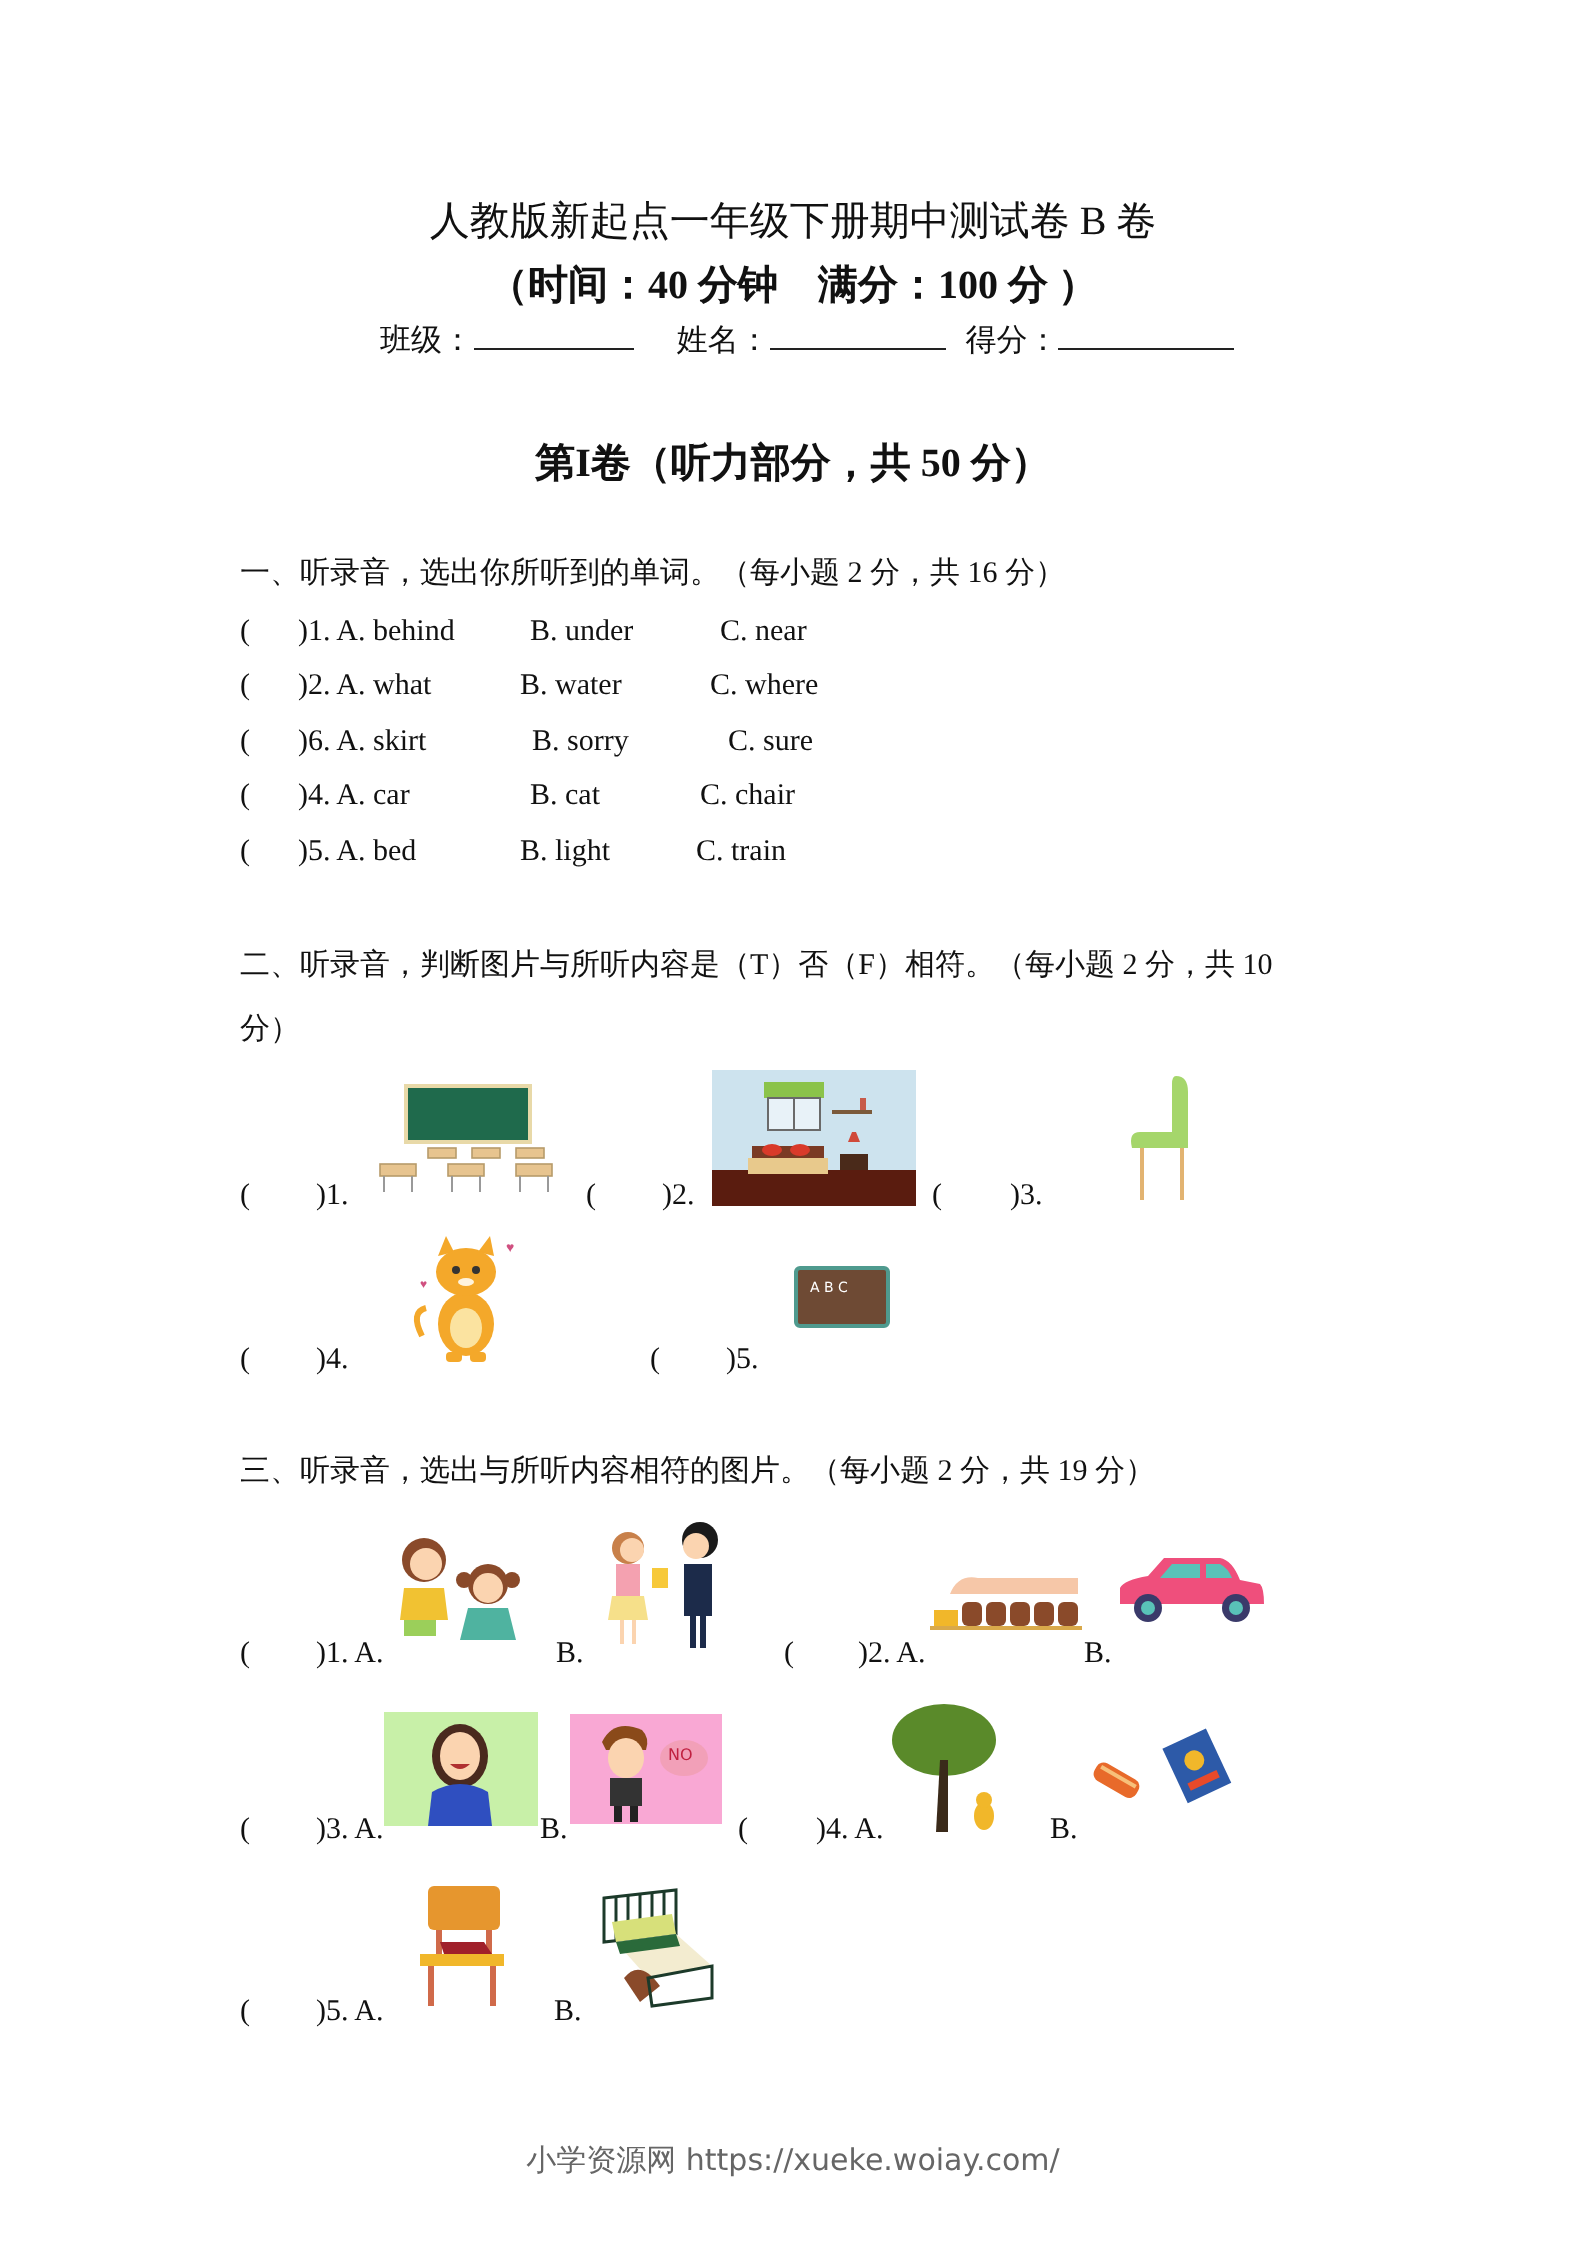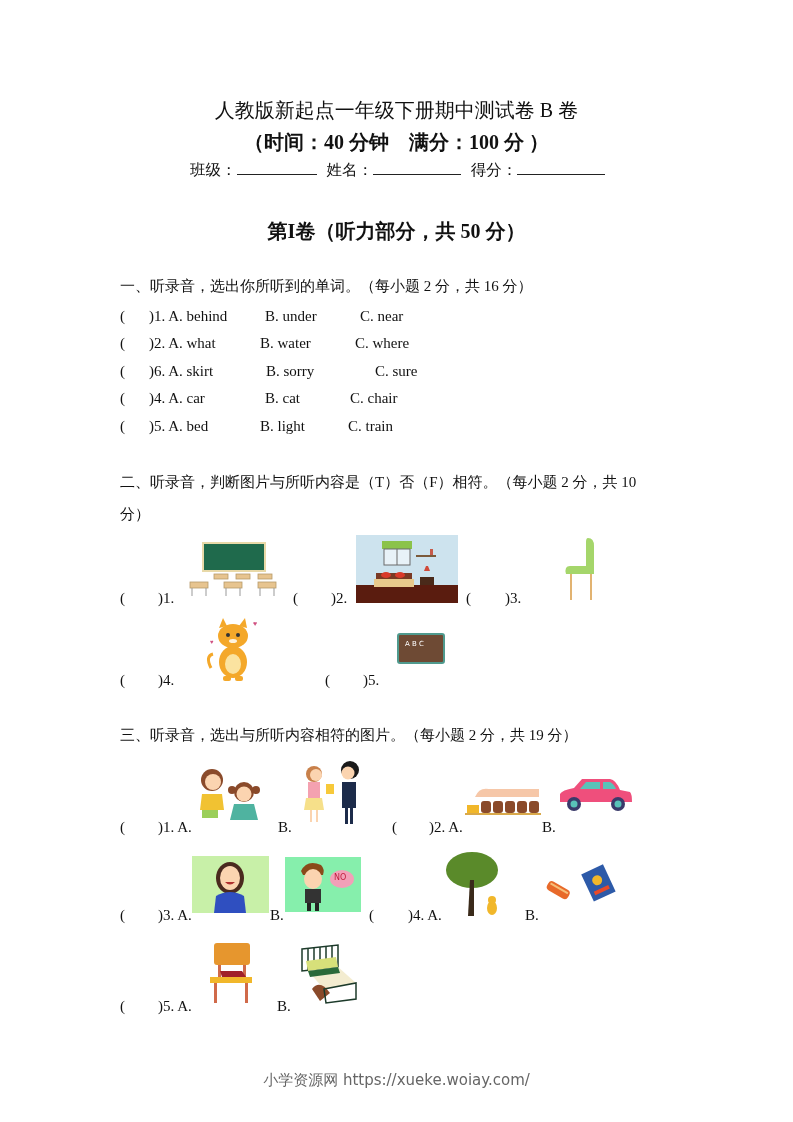--- a/index.html
+++ b/index.html
@@ -14,21 +14,21 @@
   .pic { position: absolute; }
   .footer { left: 0; width: 793px; text-align: center; font-family: "DejaVu Sans", sans-serif; font-size: 15px; color: #666; }
 </style>
 </head>
 <body>
 
 <div class="abs title" style="top:97px;">人教版新起点一年级下册期中测试卷 B 卷</div>
 <div class="abs title bold" style="top:129px;">（时间：40 分钟　满分：100 分 ）</div>
 <div class="abs line" style="top:160px; left:190px; font-size:15.5px;">
   <span>班级：</span><span class="blank" style="width:80px;"></span>
-  <span style="margin-left:6px;text-align:center;">姓名：</span><span class="blank" style="width:88px;"></span>
+  <span style="margin-left:18px;text-align:center;">姓名：</span><span class="blank" style="width:88px;"></span>
   <span style="margin-left:6px;">得分：</span><span class="blank" style="width:88px;"></span>
 </div>
 
 <div class="abs title bold" style="top:218px;">第I卷（听力部分，共 50 分）</div>
 
 <div class="abs line" style="top:277px; left:120px;">一、听录音，选出你所听到的单词。（每小题 2 分，共 16 分）</div>
 
 <div>
   <span class="opt" style="top:308px; left:120px;">(</span>
   <span class="opt" style="top:308px; left:149px;">)1. A. behind</span>
@@ -38,21 +38,21 @@
 <div>
   <span class="opt" style="top:335px; left:120px;">(</span>
   <span class="opt" style="top:335px; left:149px;">)2. A. what</span>
   <span class="opt" style="top:335px; left:260px;">B. water</span>
   <span class="opt" style="top:335px; left:355px;">C. where</span>
 </div>
 <div>
   <span class="opt" style="top:363px; left:120px;">(</span>
   <span class="opt" style="top:363px; left:149px;">)6. A. skirt</span>
   <span class="opt" style="top:363px; left:266px;">B. sorry</span>
-  <span class="opt" style="top:363px; left:375px;">C. sure</span>
+  <span class="opt" style="top:363px; left:364px;">C. sure</span>
 </div>
 <div>
   <span class="opt" style="top:390px; left:120px;">(</span>
   <span class="opt" style="top:390px; left:149px;">)4. A. car</span>
   <span class="opt" style="top:390px; left:265px;">B. cat</span>
   <span class="opt" style="top:390px; left:350px;">C. chair</span>
 </div>
 <div>
   <span class="opt" style="top:418px; left:120px;">(</span>
   <span class="opt" style="top:418px; left:149px;">)5. A. bed</span>
@@ -195,21 +195,21 @@
 <span class="opt" style="top:907px; left:120px;">(</span>
 <span class="opt" style="top:907px; left:158px;">)3. A.</span>
 <svg class="pic" style="left:192px; top:856px;" width="77" height="57" viewBox="0 0 77 57">
   <rect width="77" height="57" fill="#c8f0a8"></rect>
   <ellipse cx="38" cy="22" rx="14" ry="16" fill="#4a2a1e"></ellipse>
   <ellipse cx="38" cy="22" rx="10" ry="12" fill="#fbd4b0"></ellipse>
   <path d="M33 26 Q38 31 43 26 Z" fill="#b03030"></path>
   <path d="M22 57 L24 40 Q38 32 52 40 L54 57 Z" fill="#2f4fc0"></path>
 </svg>
 <span class="opt" style="top:907px; left:270px;">B.</span>
-<div class="pic" style="left:285px; top:857px; width:76px; height:55px; background:#86efac;">
+<div class="pic" style="left:285px; top:857px; width:76px; height:55px; background:#f9a8d4;">
   <svg width="76" height="55" viewBox="0 0 76 55" style="position:absolute; left:0; top:0;">
     <path d="M16 14 Q22 2 36 8 Q40 12 38 18 L18 18 Z" fill="#8a4a1a"></path>
     <ellipse cx="28" cy="22" rx="9" ry="10" fill="#fbd4b0"></ellipse>
     <rect x="20" y="32" width="16" height="14" fill="#333"></rect>
     <rect x="22" y="46" width="4" height="8" fill="#222"></rect>
     <rect x="30" y="46" width="4" height="8" fill="#222"></rect>
     <ellipse cx="57" cy="22" rx="12" ry="9" fill="#f2a0b8"></ellipse>
   </svg>
   <span class="abs" style="left:49px; top:16px; font-family:'DejaVu Sans',sans-serif; font-size:8px; color:#c02040;">NO</span>
 </div>

